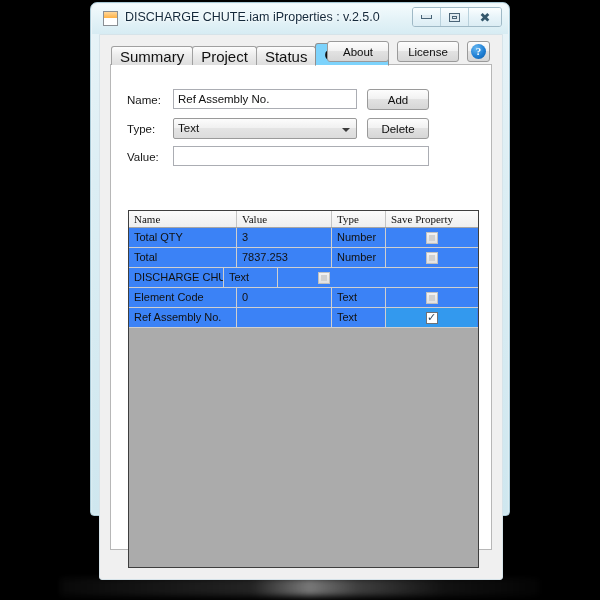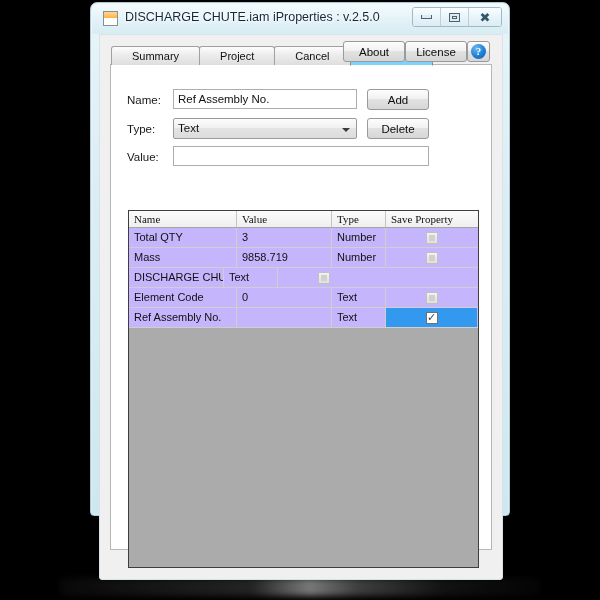--- a/index.html
+++ b/index.html
@@ -112,23 +112,23 @@
   .tabstrip {
     position: absolute;
     left: 11px; top: 8px;
     height: 22px;
     display: flex;
     align-items: flex-end;
     z-index: 3;
   }
   .tab {
     height: 19px;
-    padding: 0 20px;
+    padding: 0 8px;
     margin-right: -1px;
-    font-size: 11px;
+    font-size: 15px;
     color: #111;
     display: flex; align-items: center;
     background: linear-gradient(180deg,#fdfdfd 0%,#ececec 45%,#dedede 100%);
     border: 1px solid #a0a0a0;
     border-bottom: none;
     border-radius: 3px 3px 0 0;
   }
   .tab.active {
     height: 23px;
     background: #7dd3fc;
@@ -144,21 +144,21 @@
     left: 10px; top: 29px;
     width: 382px; height: 486px;
     background: #ffffff;
     border: 1px solid #b7b7b7;
   }
 
   
   .topbtns {
     position: absolute;
     right: 12px; top: 6px;
-    display: flex; align-items: center; gap: 0;
+    display: flex; align-items: center; gap: 8px;
     z-index: 5;
   }
   .btn {
     background: linear-gradient(180deg,#fdfdfd 0%,#f1f1f1 48%,#e2e2e2 50%,#d6d6d6 100%);
     border: 1px solid #9a9a9a;
     border-radius: 3px;
     font-size: 11.5px;
     color: #0d0d0d;
     font-family: "Liberation Sans", sans-serif;
     display: flex; align-items: center; justify-content: center;
@@ -244,21 +244,21 @@
     padding-left: 5px;
     line-height: 16px;
     border-right: 1px solid #c4c4c4;
     overflow: hidden;
     white-space: nowrap;
   }
   .gh:last-child { border-right: none; }
   .grow {
     display: flex;
     height: 20px;
-    background: #c4b5fd;
+    background: #3b82f6;
     border-bottom: 1px solid #cfcfcf;
   }
   .gc {
     font-size: 11px;
     color: #111;
     padding-left: 5px;
     line-height: 19px;
     border-right: 1px solid #cfcfcf;
     overflow: hidden;
     white-space: nowrap;
@@ -371,21 +371,21 @@
     <div class="client">
 
       <div class="tabstrip">
         <div class="tab">
           <span>Summary</span>
         </div>
         <div class="tab">
           <span>Project</span>
         </div>
         <div class="tab">
-          <span>Cancel</span>
+          <span>Status</span>
         </div>
         <div class="tab active">
           <span>Custom</span>
         </div>
       </div>
 
       <div class="topbtns">
         <div class="btn btn-about">
           <span>About</span>
         </div>
@@ -434,22 +434,22 @@
           <div class="grow">
             <div class="gc c-name">Total QTY</div>
             <div class="gc c-value">3</div>
             <div class="gc c-type">Number</div>
             <div class="gc c-save center">
               <span class="cb disabled"></span>
             </div>
           </div>
 
           <div class="grow">
-            <div class="gc c-name">Mass</div>
-            <div class="gc c-value">9858.719</div>
+            <div class="gc c-name">Total</div>
+            <div class="gc c-value">7837.253</div>
             <div class="gc c-type">Number</div>
             <div class="gc c-save center">
               <span class="cb disabled"></span>
             </div>
           </div>
 
           <div class="grow">
             <div class="gc c-value">DISCHARGE CHU...</div>
             <div class="gc c-type">Text</div>
             <div class="gc c-save center">

